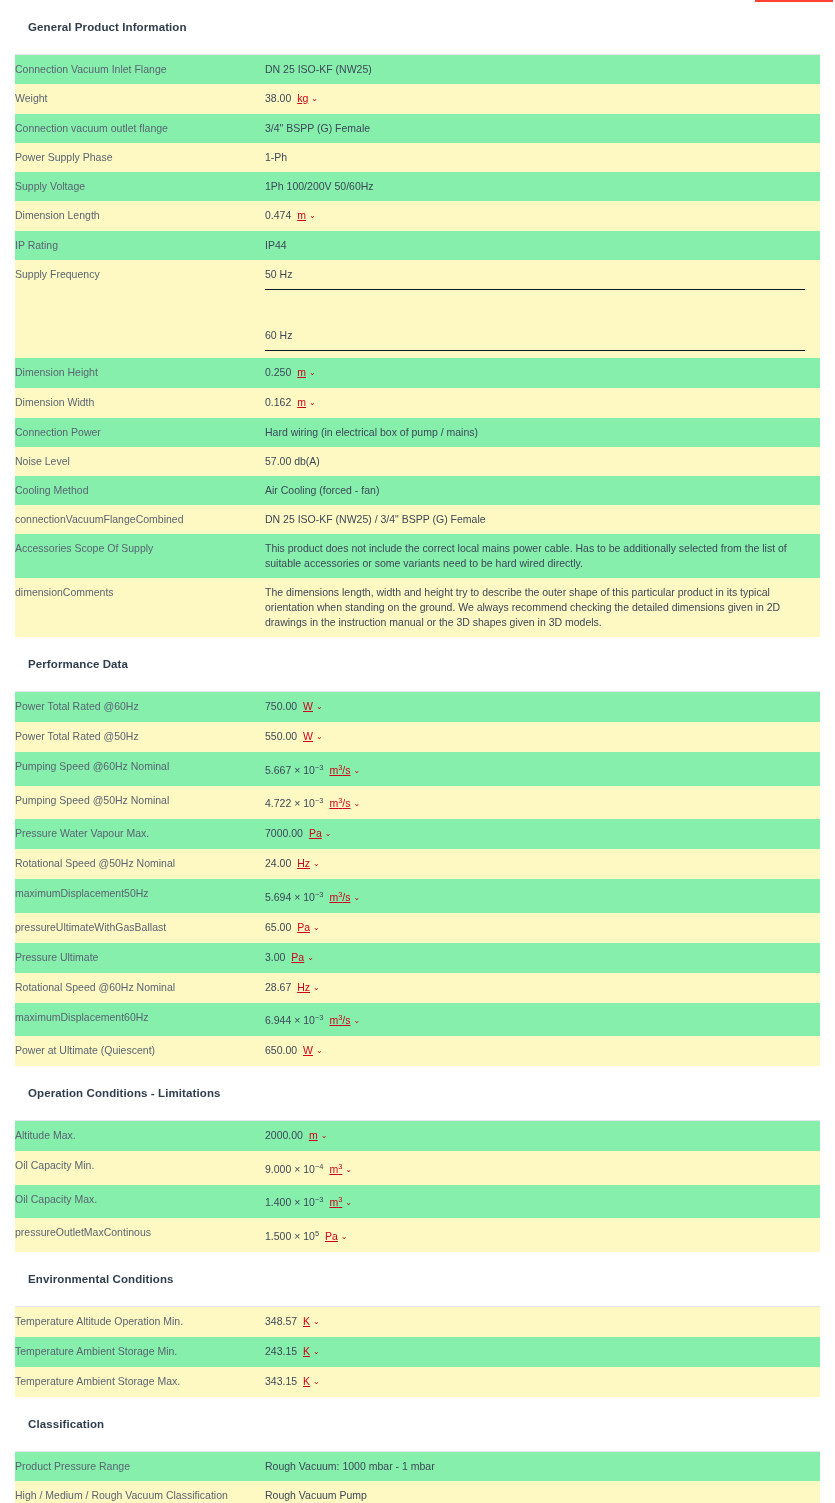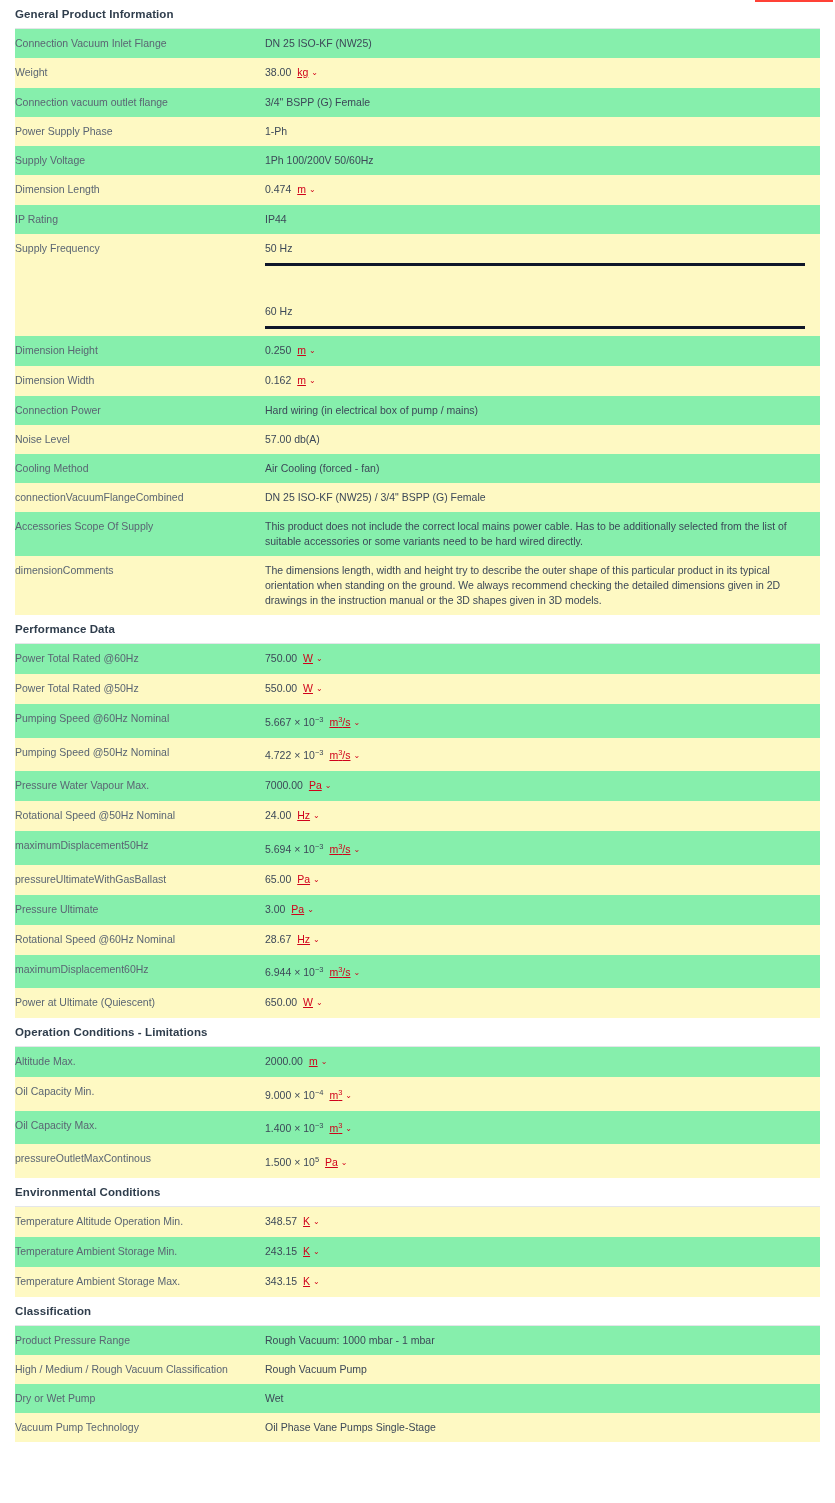--- a/index.html
+++ b/index.html
@@ -31,21 +31,21 @@
   }
 
   .section { margin: 0; }
 
   .section-title {
     font-size: 11.5px;
     font-weight: bold;
     color: #2f3d4c;
     letter-spacing: 0.1px;
     padding: 0 0 0 0;
-    margin: 0;
+    margin: 13px;
     height: 28px;
     line-height: 28px;
   }
 
   .section:first-child .section-title { padding-top: 0; }
 
   .spec-table {
     width: 100%;
     border-collapse: collapse;
     table-layout: fixed;
@@ -76,21 +76,21 @@
     padding-right: 15px;
   }
 
   
   .subvalues {
     margin: 0;
     padding: 0;
   }
   .subvalue {
     padding: 0 0 7px 0;
-    border-bottom: 3px solid #0f172a;
+    border-bottom: 1px solid #0f172a;
     margin-bottom: 38px;
   }
   .subvalue:last-child {
     margin-bottom: 0;
   }
 
   .num { color: #3c4858; }
 
   .unit {
     color: #d0021b;

